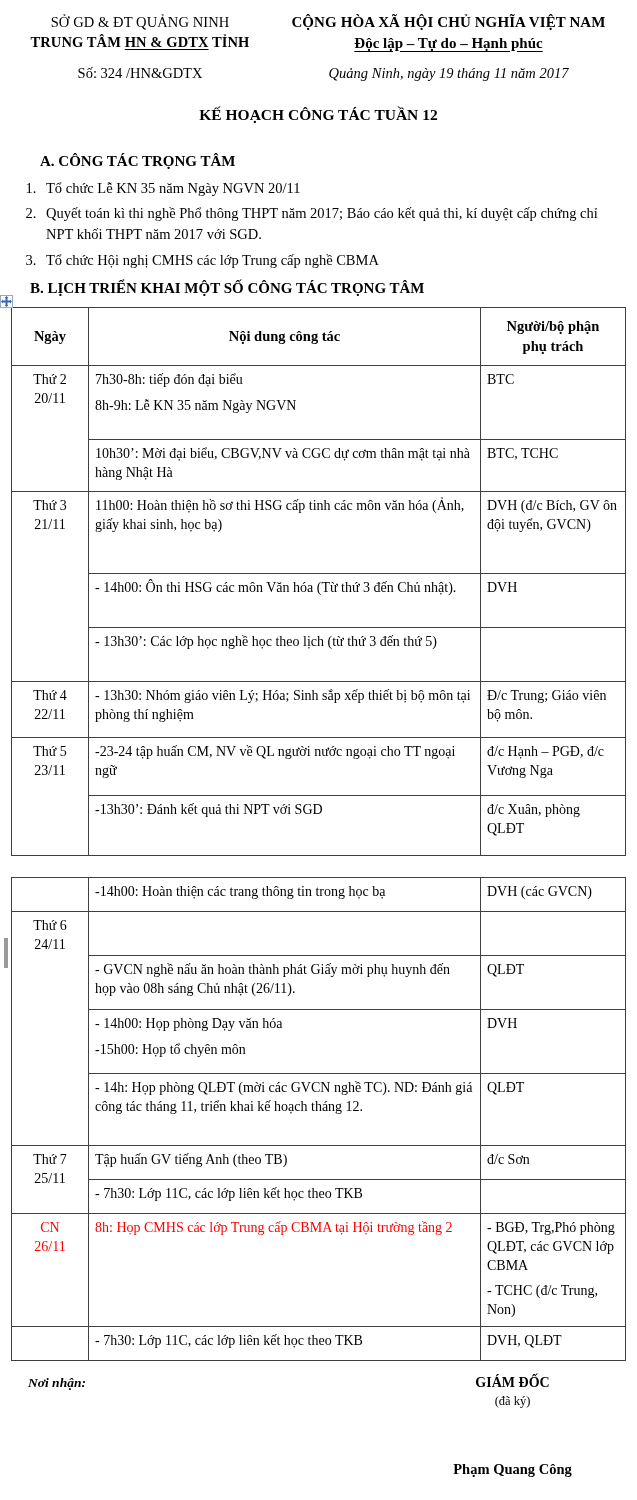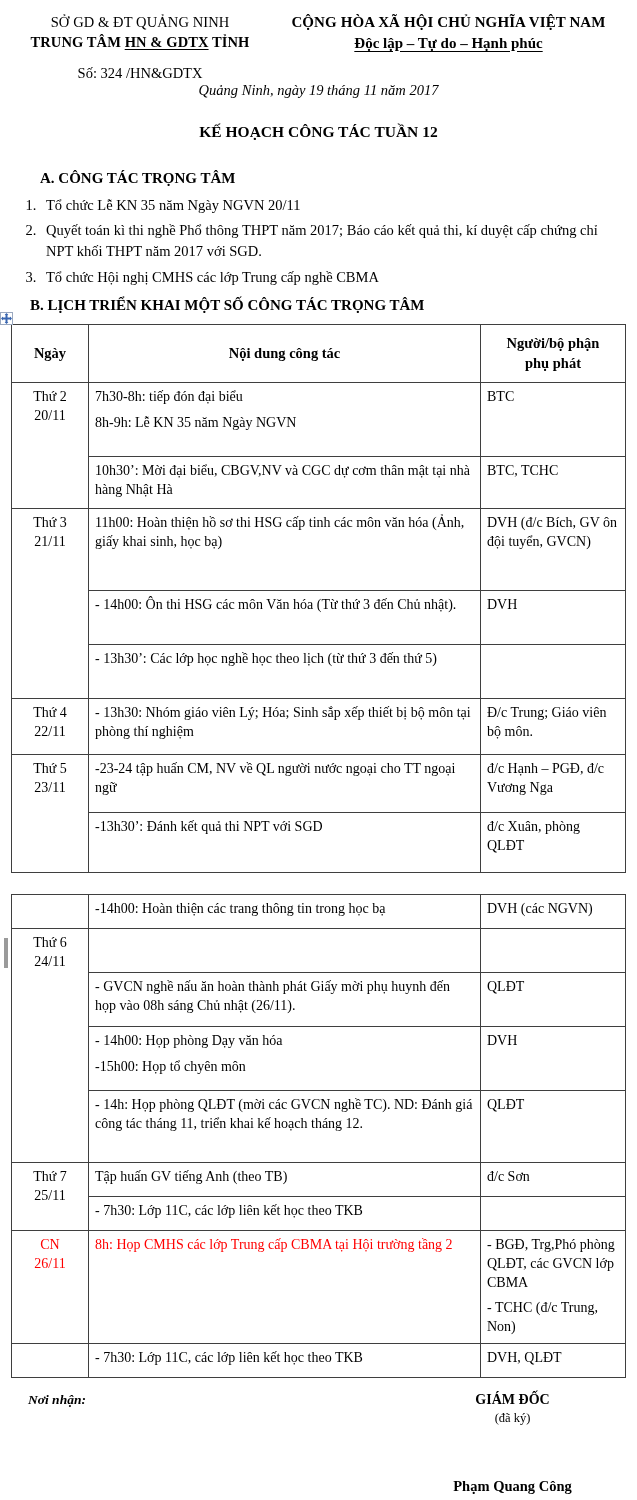--- a/index.html
+++ b/index.html
@@ -60,21 +60,20 @@
     font-size: 15px;
     font-weight: bold;
     line-height: 1.38;
     text-decoration: underline;
     text-underline-offset: 3px;
     display: inline-block;
   }
   .hdr-row2 {
     display: flex;
     padding: 12px 10px 0 10px;
-    flex-direction: column;
   }
   .hdr-num {
     width: 260px;
     text-align: center;
     font-size: 14.5px;
   }
   .hdr-date {
     flex: 1;
     text-align: center;
     font-size: 14.5px;
@@ -278,21 +277,21 @@
           <col class="c-day">
           <col class="c-content">
           <col class="c-owner">
         </colgroup>
       <thead>
         <tr>
           <th>Ngày</th>
           <th>Nội dung công tác</th>
           <th>
             <span>Người/bộ phận</span><br>
-            <span>phụ phát</span>
+            <span>phụ trách</span>
           </th>
         </tr>
       </thead>
       <tbody>
 
         <tr>
           <td class="day-cell" rowspan="2">
             <span class="d1">Thứ 2</span>
             <span class="d2">20/11</span>
           </td>
@@ -389,21 +388,21 @@
       <tbody>
 
         <tr>
           <td class="day-cell">
             <span class="d1"></span>
           </td>
           <td style="height:22px">
             <span class="cell-line">-14h00: Hoàn thiện các trang thông tin trong học bạ</span>
           </td>
           <td>
-            <span class="cell-line">DVH (các NGVN)</span>
+            <span class="cell-line">DVH (các GVCN)</span>
           </td>
         </tr>
 
         <tr>
           <td class="day-cell" rowspan="4">
             <span class="d1">Thứ 6</span>
             <span class="d2">24/11</span>
           </td>
           <td style="height:32px">
             <span class="cell-line"></span>

